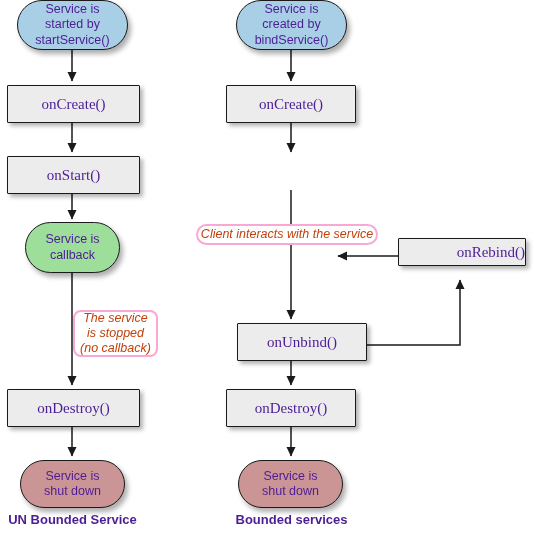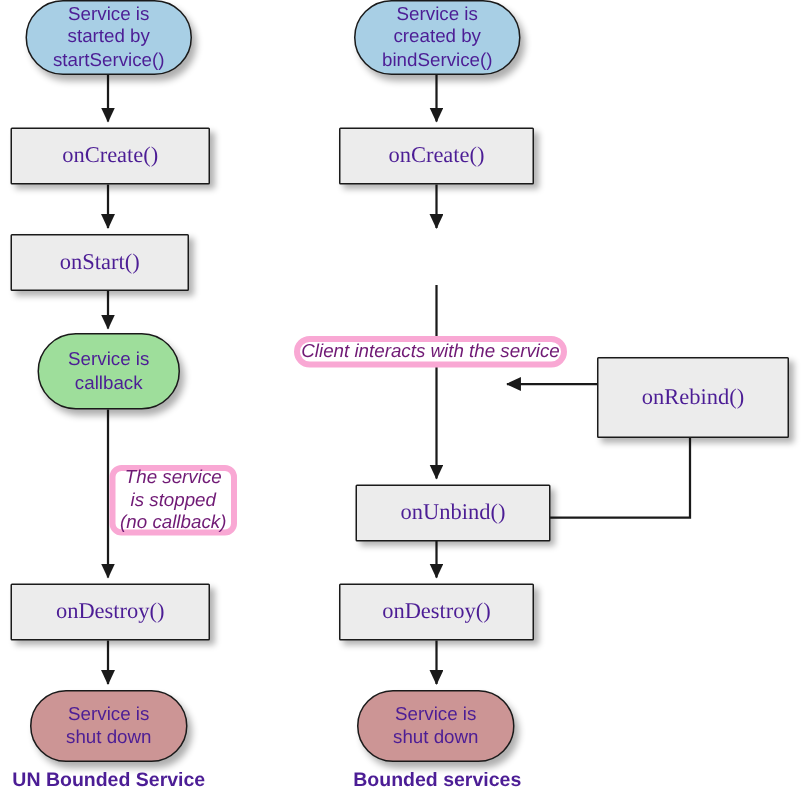--- a/index.html
+++ b/index.html
@@ -44,26 +44,26 @@
     font-size: 12.5px;
     line-height: 1.22;
     box-shadow: 3px 4px 5px rgba(0,0,0,0.32);
   }
   .pill-start  { background: #a8cfe5; }
   .pill-run    { background: #9ede9b; }
   .pill-end    { background: #cc9595; }
 
   .note {
     background: #ffffff;
-    border: 4px solid #f9a8d4;
+    border: 2px solid #f9a8d4;
     border-radius: 8px;
     font-size: 12.5px;
     font-style: italic;
     line-height: 1.22;
-    color: #701a75;
+    color: #c2410c;
     z-index: 5;
   }
   .note-wide {
     border-radius: 11px;
     font-size: 12.5px;
     white-space: nowrap;
     padding: 0 7px;
   }
 
   .caption {
@@ -121,21 +121,21 @@
       <div>Service is</div>
       <div>started by</div>
       <div>startService()</div>
     </div>
   </div>
 
   <div class="node proc" style="left:7px; top:85px; width:133px; height:38px;">
     <span>onCreate()</span>
   </div>
 
-  <div class="node proc" style="left:7px; top:156px; width:119px; height:38px;">
+  <div class="node proc" style="left:7px; top:156px; width:133px; height:38px;">
     <span>onStart()</span>
   </div>
 
   <div class="node pill pill-run" style="left:25px; top:222px; width:95px; height:51px;">
     <div>
       <div>Service is</div>
       <div>callback</div>
     </div>
   </div>
 
@@ -170,21 +170,21 @@
 
   <div class="node proc" style="left:226px; top:85px; width:130px; height:38px;">
     <span>onCreate()</span>
   </div>
 
 
   <div class="node note note-wide" style="left:196px; top:224px; width:182px; height:21px;">
     <span>Client interacts with the service</span>
   </div>
 
-  <div class="node proc" style="left:398px; top:238px; width:128px; height:54px;">
+  <div class="node proc" style="left:398px; top:238px; width:128px; height:28px;justify-content:flex-end;">
     <span>onRebind()</span>
   </div>
 
   <div class="node proc" style="left:226px; top:323px; width:130px; height:38px;margin-left:11px;">
     <span>onUnbind()</span>
   </div>
 
   <div class="node proc" style="left:226px; top:389px; width:130px; height:38px;">
     <span>onDestroy()</span>
   </div>

